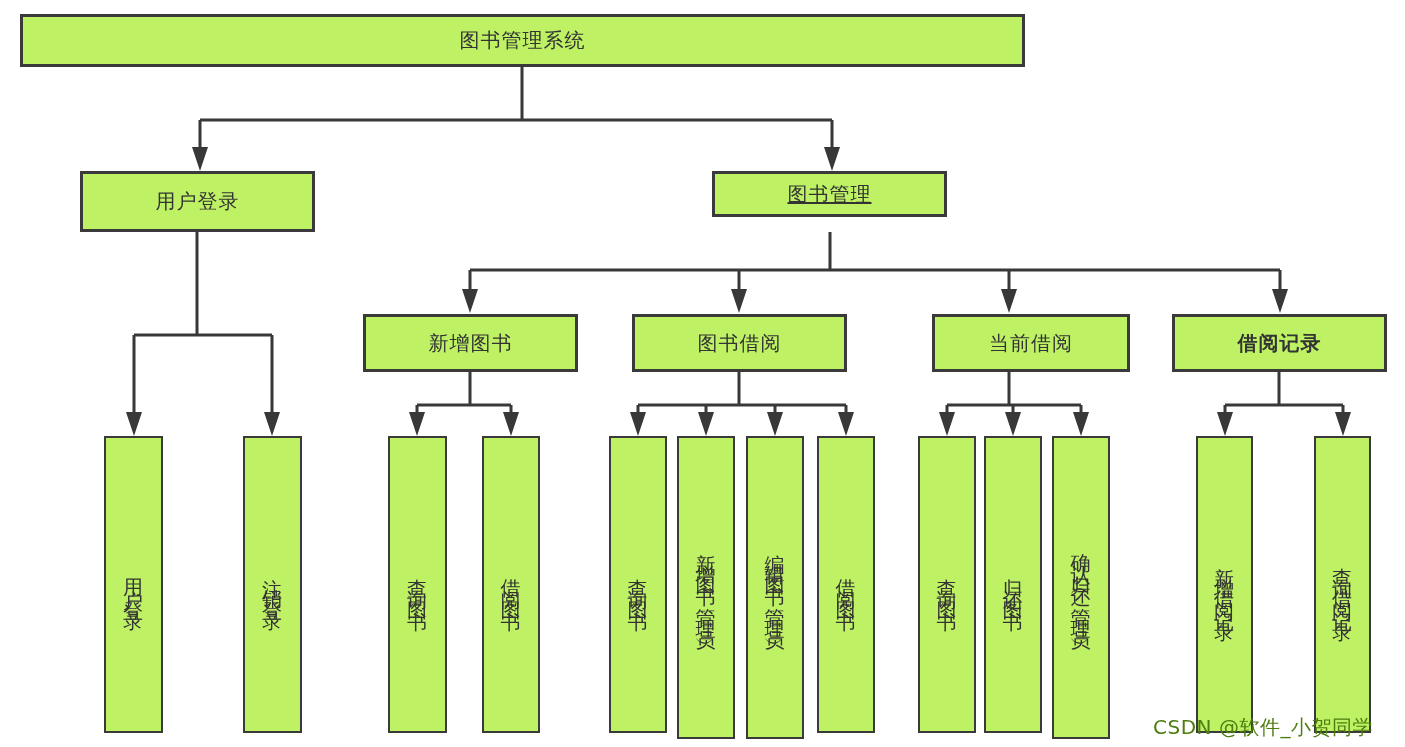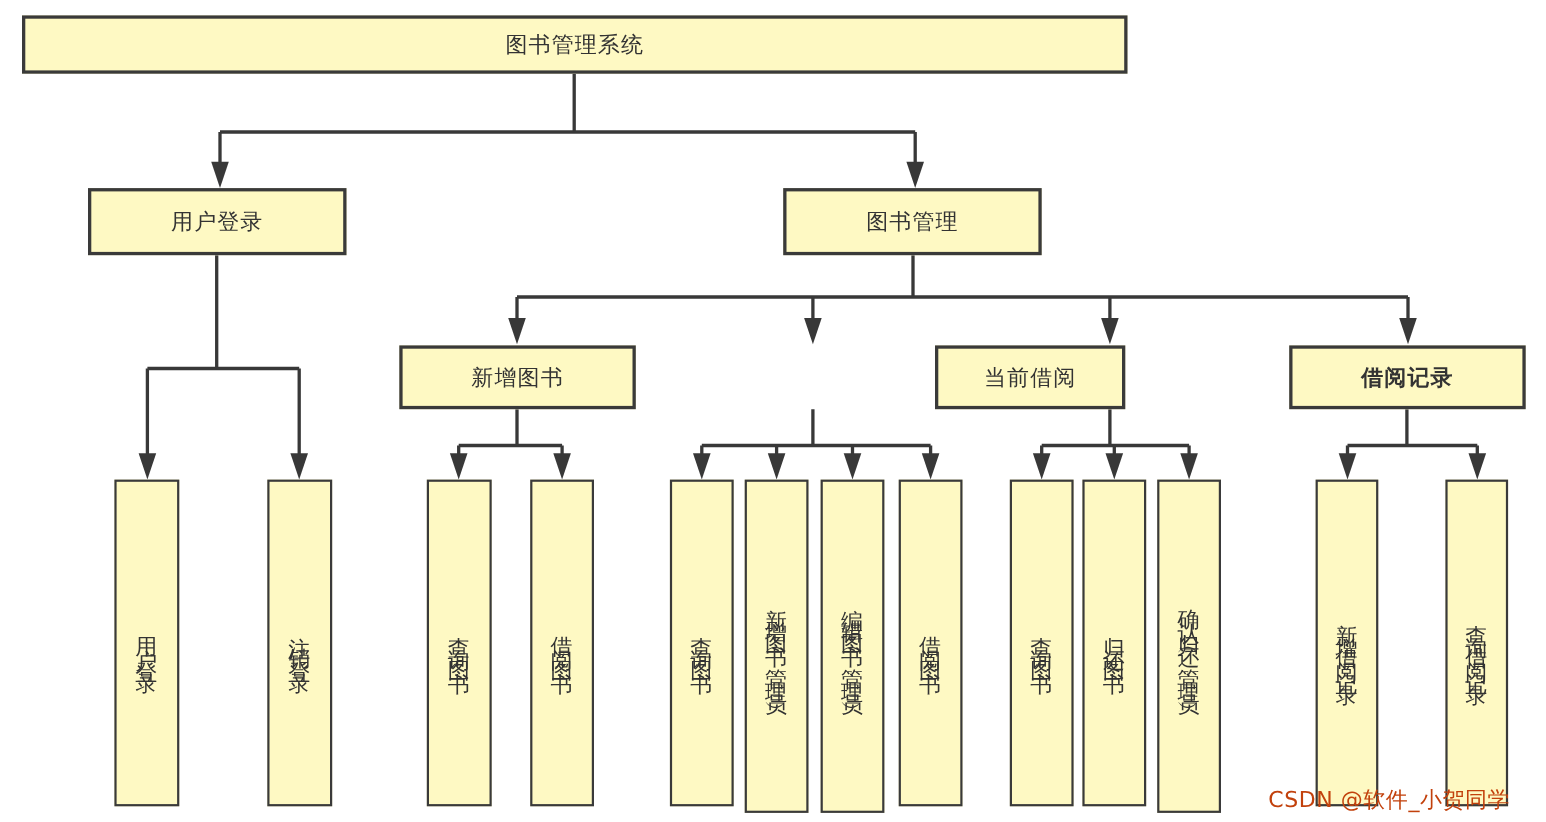--- a/index.html
+++ b/index.html
@@ -8,21 +8,21 @@
     width:1405px;height:747px;
     background:#ffffff;
     font-family:"DejaVu Sans","Liberation Sans",sans-serif;
     color:#333333;
     overflow:hidden;
   }
   #wires{position:absolute;left:0;top:0;width:1405px;height:747px;}
   .node{
     position:absolute;
     box-sizing:border-box;
-    background:#fef9c3;
+    background:#bef264;
     border:3px solid #3a3a3a;
     display:flex;
     align-items:center;
     justify-content:center;
   }
   .hnode{
     font-size:20px;
     letter-spacing:1px;
     white-space:nowrap;
   }
@@ -31,44 +31,44 @@
     writing-mode:vertical-rl;
     text-orientation:mixed;
     font-size:20px;
     letter-spacing:11px;
     line-height:1;
     white-space:nowrap;
   }
   
   .n-root   {left:20px;  top:14px;  width:1005px; height:53px;}
   .n-l1-0   {left:80px;  top:171px; width:235px;  height:61px;}
-  .n-l1-1   {left:712px; top:171px; width:235px;  height:61px;}
+  .n-l1-1   {left:712px; top:171px; width:235px;  height:46px;text-decoration:underline;}
   .n-l2-0   {left:363px; top:314px; width:215px;  height:58px;}
   .n-l2-1   {left:632px; top:314px; width:215px;  height:58px;}
-  .n-l2-2   {left:850px; top:314px; width:173px;  height:58px;}
+  .n-l2-2   {left:932px; top:314px; width:198px;  height:58px;}
   .n-l2-3   {left:1172px;top:314px; width:215px;  height:58px;font-weight:bold;}
   .n-leaf-0 {left:104px; top:436px; width:59px; height:297px;}
   .n-leaf-1 {left:243px; top:436px; width:59px; height:297px;}
   .n-leaf-2 {left:388px; top:436px; width:59px; height:297px;}
   .n-leaf-3 {left:482px; top:436px; width:58px; height:297px;}
   .n-leaf-4 {left:609px; top:436px; width:58px; height:297px;}
   .n-leaf-5 {left:677px; top:436px; width:58px; height:303px;}
   .n-leaf-6 {left:746px; top:436px; width:58px; height:303px;}
   .n-leaf-7 {left:817px; top:436px; width:58px; height:297px;}
   .n-leaf-8 {left:918px; top:436px; width:58px; height:297px;}
   .n-leaf-9 {left:984px; top:436px; width:58px; height:297px;}
   .n-leaf-10{left:1052px;top:436px; width:58px; height:303px;}
   .n-leaf-11{left:1196px;top:436px; width:57px; height:297px;}
   .n-leaf-12{left:1314px;top:436px; width:57px; height:297px;}
   .watermark{
     position:absolute;
     left:1153px;top:714px;
     font-size:20px;
     letter-spacing:0.5px;
-    color:#c2410c;
+    color:#4d7c0f;
     white-space:nowrap;
     z-index:5;
   }
 </style>
 </head>
 <body>
 
 <div id="stage">
 
   <svg id="wires" width="1405" height="747" viewBox="0 0 1405 747">
@@ -103,20 +103,21 @@
       <polygon points="1335,412 1351,412 1343,436"></polygon>
     </g>
   </svg>
 
   <div class="node hnode n-root">图书管理系统</div>
 
   <div class="node hnode n-l1-0">用户登录</div>
   <div class="node hnode n-l1-1">图书管理</div>
 
   <div class="node hnode n-l2-0">新增图书</div>
+  <div class="node hnode n-l2-1">图书借阅</div>
   <div class="node hnode n-l2-2">当前借阅</div>
   <div class="node hnode n-l2-3">借阅记录</div>
 
   <div class="node leaf n-leaf-0">
       <span class="vtext">用户登录</span>
     </div>
   <div class="node leaf n-leaf-1">
       <span class="vtext">注销登录</span>
     </div>
   <div class="node leaf n-leaf-2">

